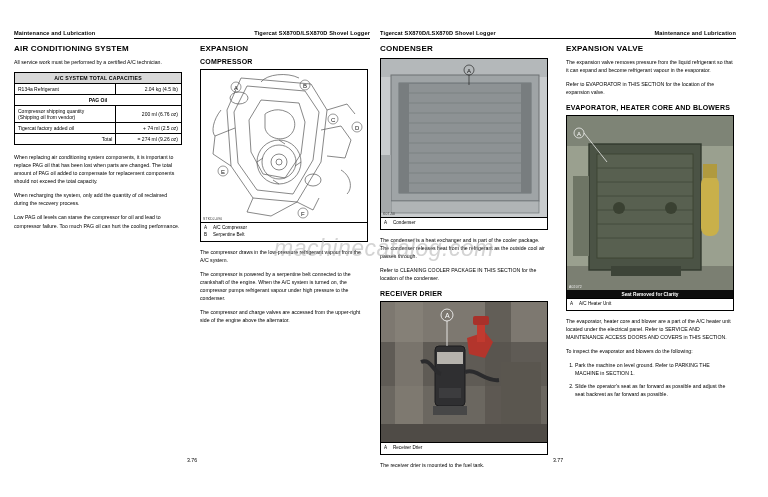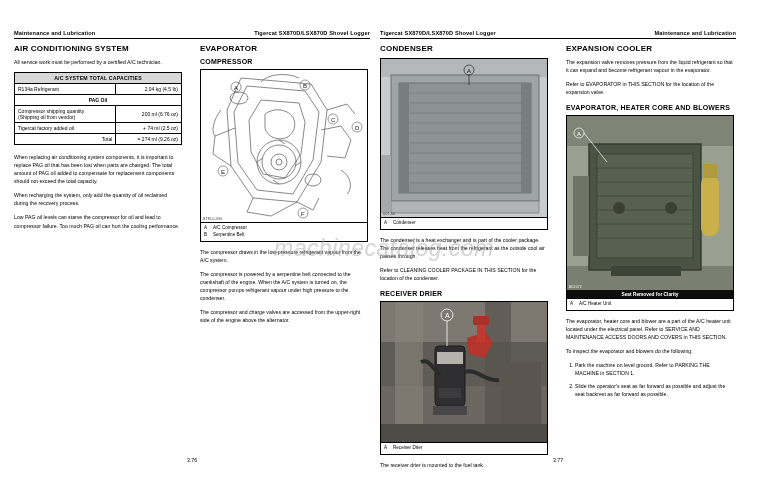--- a/index.html
+++ b/index.html
@@ -132,21 +132,21 @@
       </tr>
     </tbody>
       </table>
 
     <p class="body">When replacing air conditioning system components, it is important to replace PAG oil that has been lost when parts are changed. The total amount of PAG oil added to compensate for replacement components should not exceed the total capacity.</p>
     <p class="body">When recharging the system, only add the quantity of oil reclaimed during the recovery process.</p>
     <p class="body">Low PAG oil levels can starve the compressor for oil and lead to compressor failure. Too much PAG oil can hurt the cooling performance.</p>
   </div>
 
   <div class="col col-b">
-    <h1 class="sec">EVAPORATOR</h1>
+    <h1 class="sec">EXPANSION</h1>
     <h2 class="sub" style="margin-top:2px">COMPRESSOR</h2>
 
     <div class="fig">
       <div class="art" style="height:152px">
         <svg viewBox="0 0 168 152" width="168" height="152">
           <g fill="none" stroke="#555" stroke-width="0.7">
             <path d="M40 8 L110 14 L126 40 L120 92 L96 132 L52 128 L30 96 L26 40 Z"></path>
             <path d="M46 16 L104 21 L118 42 L112 90 L92 124 L56 120 L37 93 L33 42 Z"></path>
             <path d="M60 30 L98 33 L104 52 L100 84 L84 108 L62 104 L50 82 L48 50 Z"></path>
             <path d="M64 44 C64 44 74 36 86 42 C96 47 96 60 88 66 C80 72 66 68 64 58 Z"></path>
@@ -287,21 +287,21 @@
           <span class="k">A</span>
           <span>Receiver Drier</span>
         </div>
       </div>
     </div>
 
     <p class="body">The receiver drier is mounted to the fuel tank.</p>
   </div>
 
   <div class="col col-b">
-    <h1 class="sec">EXPANSION COOLER</h1>
+    <h1 class="sec">EXPANSION VALVE</h1>
     <p class="body">The expansion valve removes pressure from the liquid refrigerant so that it can expand and become refrigerant vapour in the evaporator.</p>
     <p class="body">Refer to EVAPORATOR in THIS SECTION for the location of the expansion valve.</p>
 
     <h2 class="sub">EVAPORATOR, HEATER CORE AND BLOWERS</h2>
 
     <div class="fig">
       <div class="art" style="height:174px">
         <svg viewBox="0 0 168 174" width="168" height="174">
           <rect width="168" height="174" fill="#9aa08f"></rect>
           <rect x="0" y="0" width="168" height="30" fill="#7e8476"></rect>

